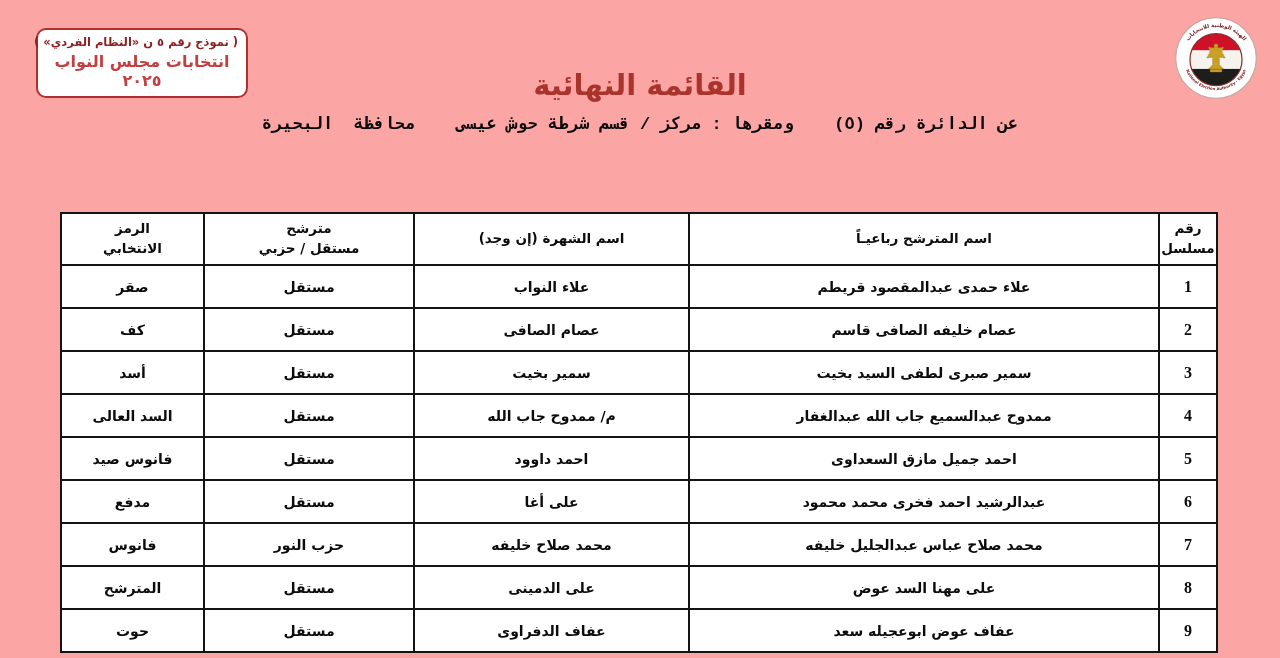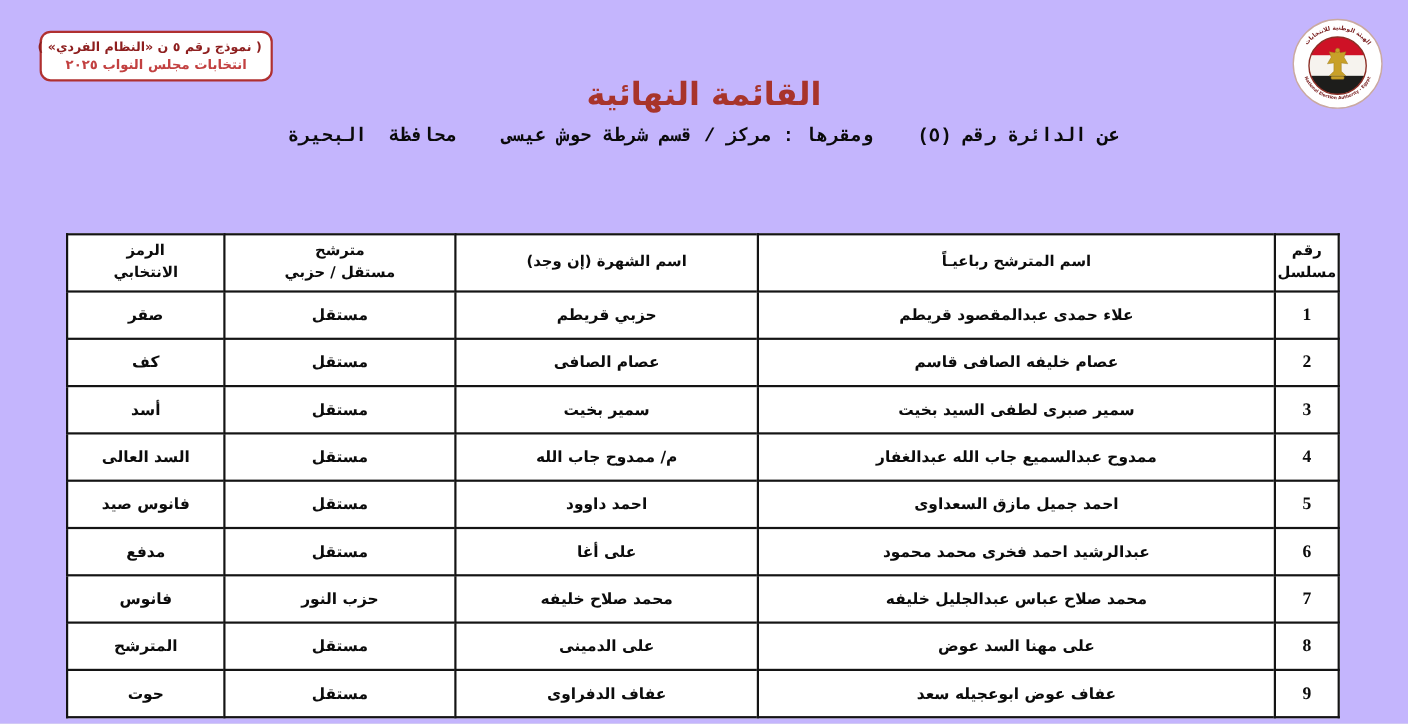--- a/index.html
+++ b/index.html
@@ -1,21 +1,21 @@
 <!DOCTYPE html>
 <html lang="ar" dir="rtl" style="--title-red: #a8342b; --stamp-border: #b03030; --stamp-text1: #8e1f1f; --stamp-text2: #c24040;"><head>
 <meta charset="utf-8">
 <style>
   * { margin: 0; padding: 0; box-sizing: border-box; }
   html, body { background: #e8e8e8; }
   .page {
     position: relative;
     width: 1280px;
     height: 658px;
-    background: #c4b5fd;
+    background: #fca5a5;
     margin: 0 auto;
     overflow: hidden;
     font-family: "DejaVu Sans", "Liberation Sans", sans-serif;
     direction: rtl;
     color: #111;
   }
   
   .stamp {
     position: absolute;
     left: 36px;
@@ -27,21 +27,21 @@
     text-align: center;
     background: #fff;
   }
   .stamp .line1 {
     font-size: 11.5px;
     font-weight: bold;
     color: var(--stamp-text1);
     white-space: nowrap;
   }
   .stamp .line2 {
-    font-size: 12px;
+    font-size: 16px;
     font-weight: bold;
     color: var(--stamp-text2);
     margin-top: 3px;
   }
   
   .logo {
     position: absolute;
     right: 22px;
     top: 16px;
     width: 84px;
@@ -167,21 +167,21 @@
         <th>مترشح
 مستقل / حزبي</th>
         <th>الرمز
 الانتخابي</th>
       </tr>
     </thead>
     <tbody>
         <tr>
           <td class="serial">1</td>
           <td>علاء حمدى عبدالمقصود قريطم</td>
-          <td>حزبي قريطم</td>
+          <td>علاء النواب</td>
           <td>مستقل</td>
           <td>صقر</td>
         </tr>
         <tr>
           <td class="serial">2</td>
           <td>عصام خليفه الصافى قاسم</td>
           <td>عصام الصافى</td>
           <td>مستقل</td>
           <td>كف</td>
         </tr>

